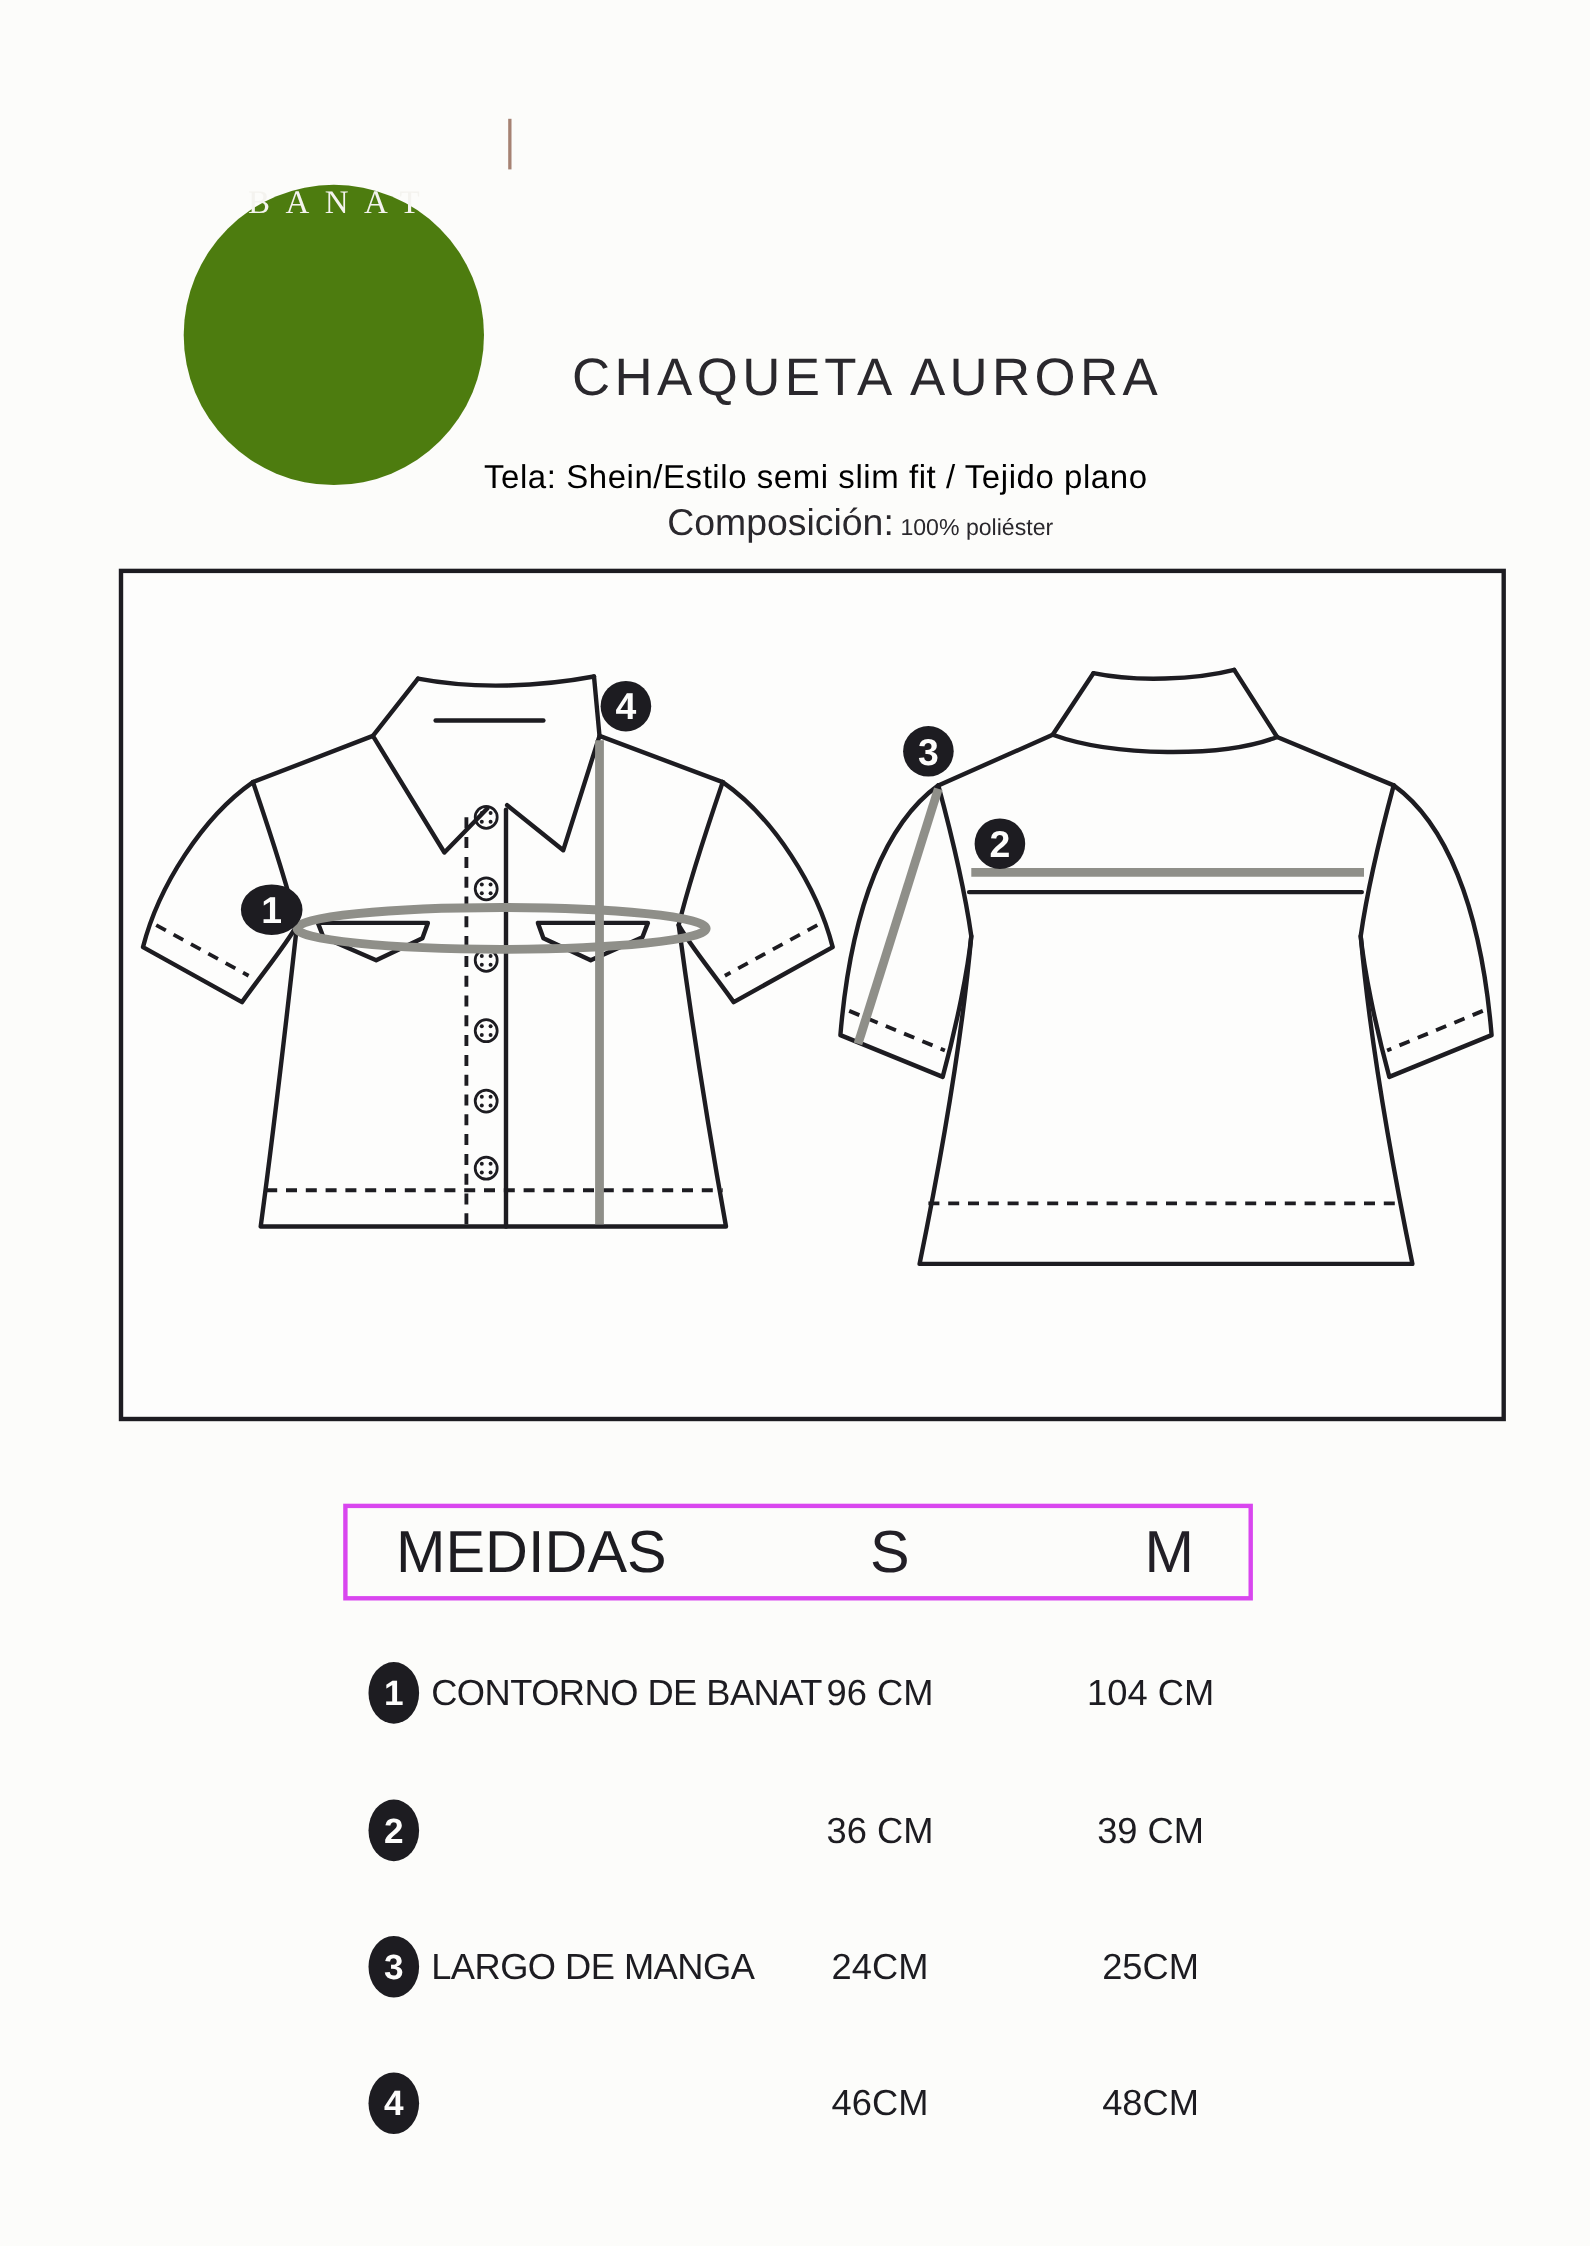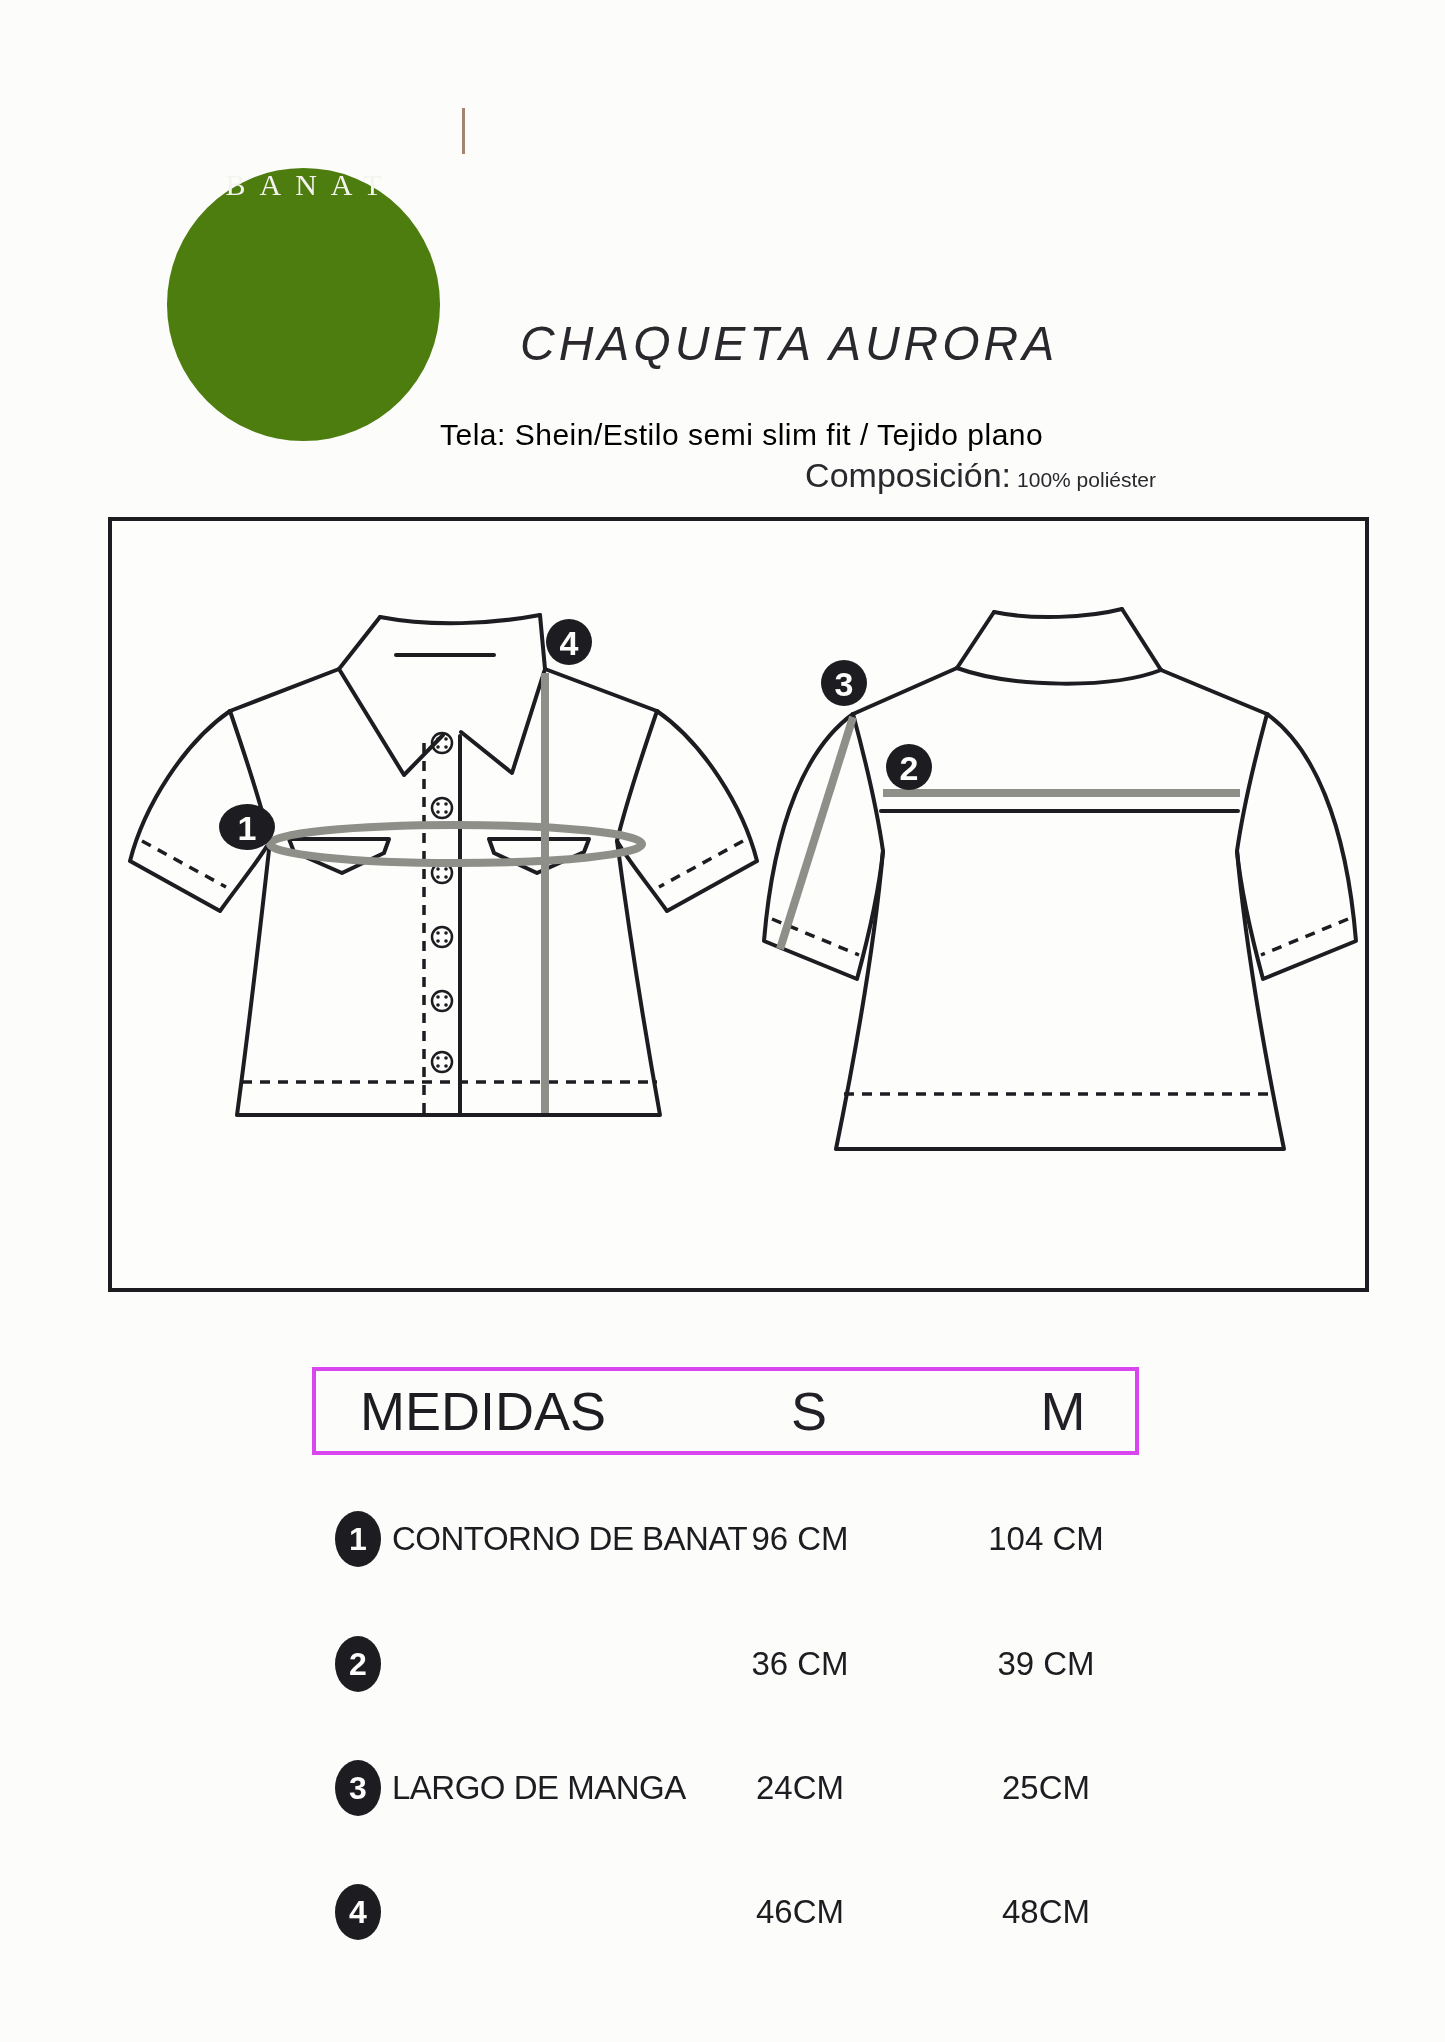--- a/index.html
+++ b/index.html
@@ -22,27 +22,27 @@
   .stray-mark{left:462px;top:108px;width:3px;height:46px;background:#8a5a46;opacity:.75;}
 
   
   .title{
     left:512px;top:206px;width:660px;
     font-family:"Liberation Serif",serif;font-size:84px;line-height:1.05;
     letter-spacing:1px;color:#1f1e23;white-space:nowrap;
   }
   .product{
     left:520px;top:320px;font-size:48px;letter-spacing:4px;line-height:1;
-    color:#2a282d;white-space:nowrap;font-style:italic;
+    color:#2a282d;white-space:nowrap;
   }
   .fabric{
     left:440px;top:418px;font-size:30px;letter-spacing:.5px;color:#000000;white-space:nowrap;
   }
   .composition{
-    left:496px;top:456px;width:660px;text-align:right;white-space:nowrap;color:#2a282d;
+    left:452px;top:456px;width:660px;text-align:center;white-space:nowrap;color:#2a282d;
   }
   .composition .comp-label{font-size:34px;}
   .composition .comp-value{font-size:21px;margin-left:6px;}
 
   
   .diagram-frame{
     left:108px;top:517px;width:1253px;height:767px;background:#fdfdfc;
     border:4px solid #1d1c21;
   }
 

